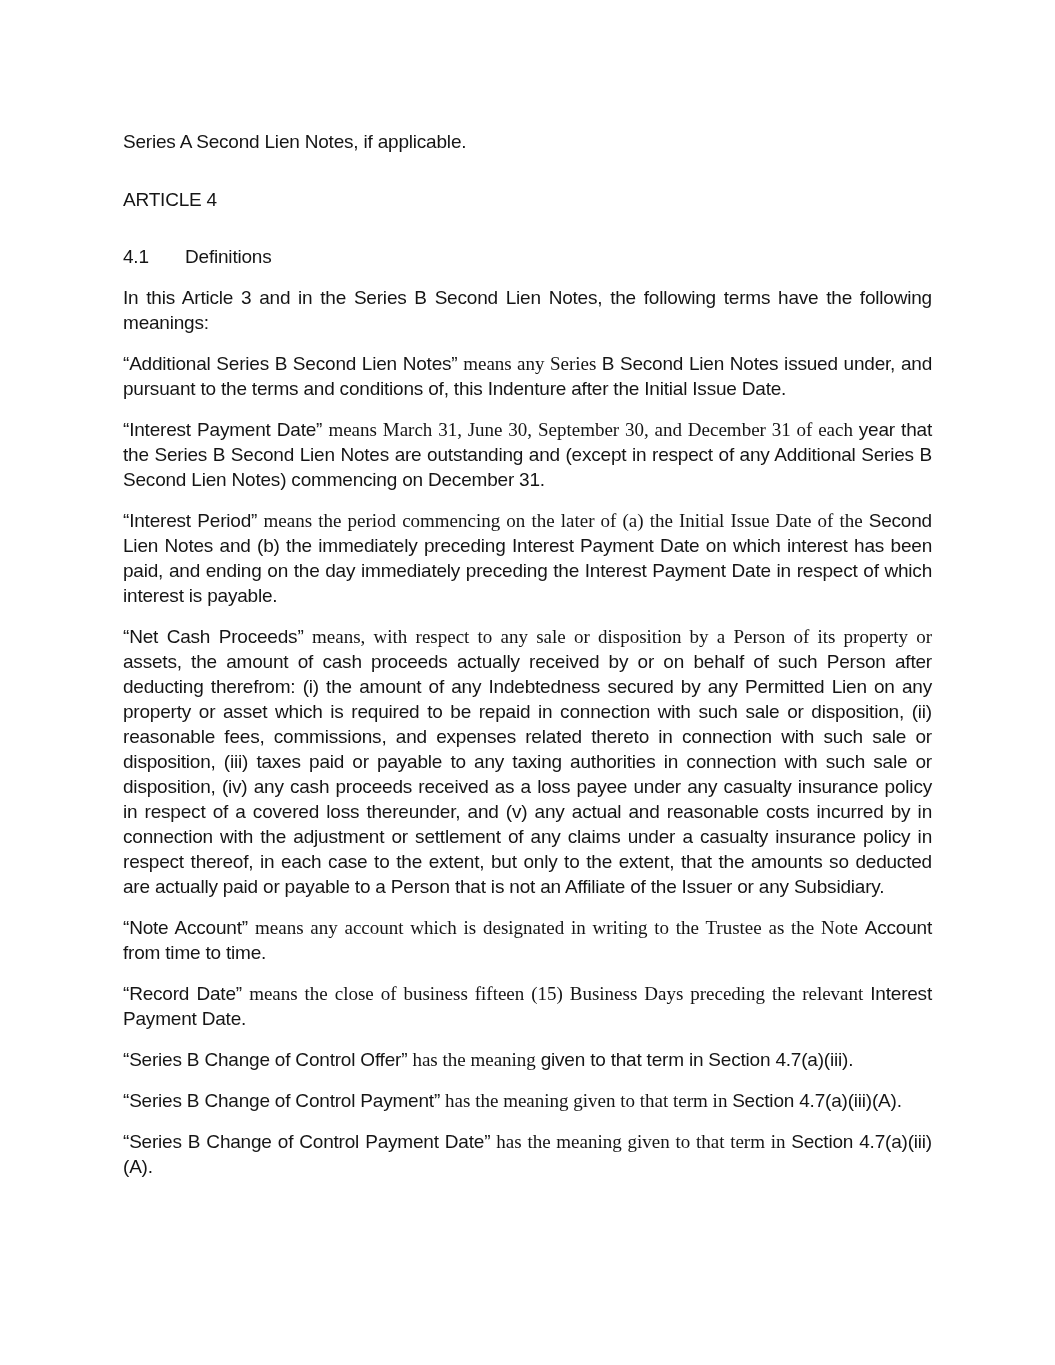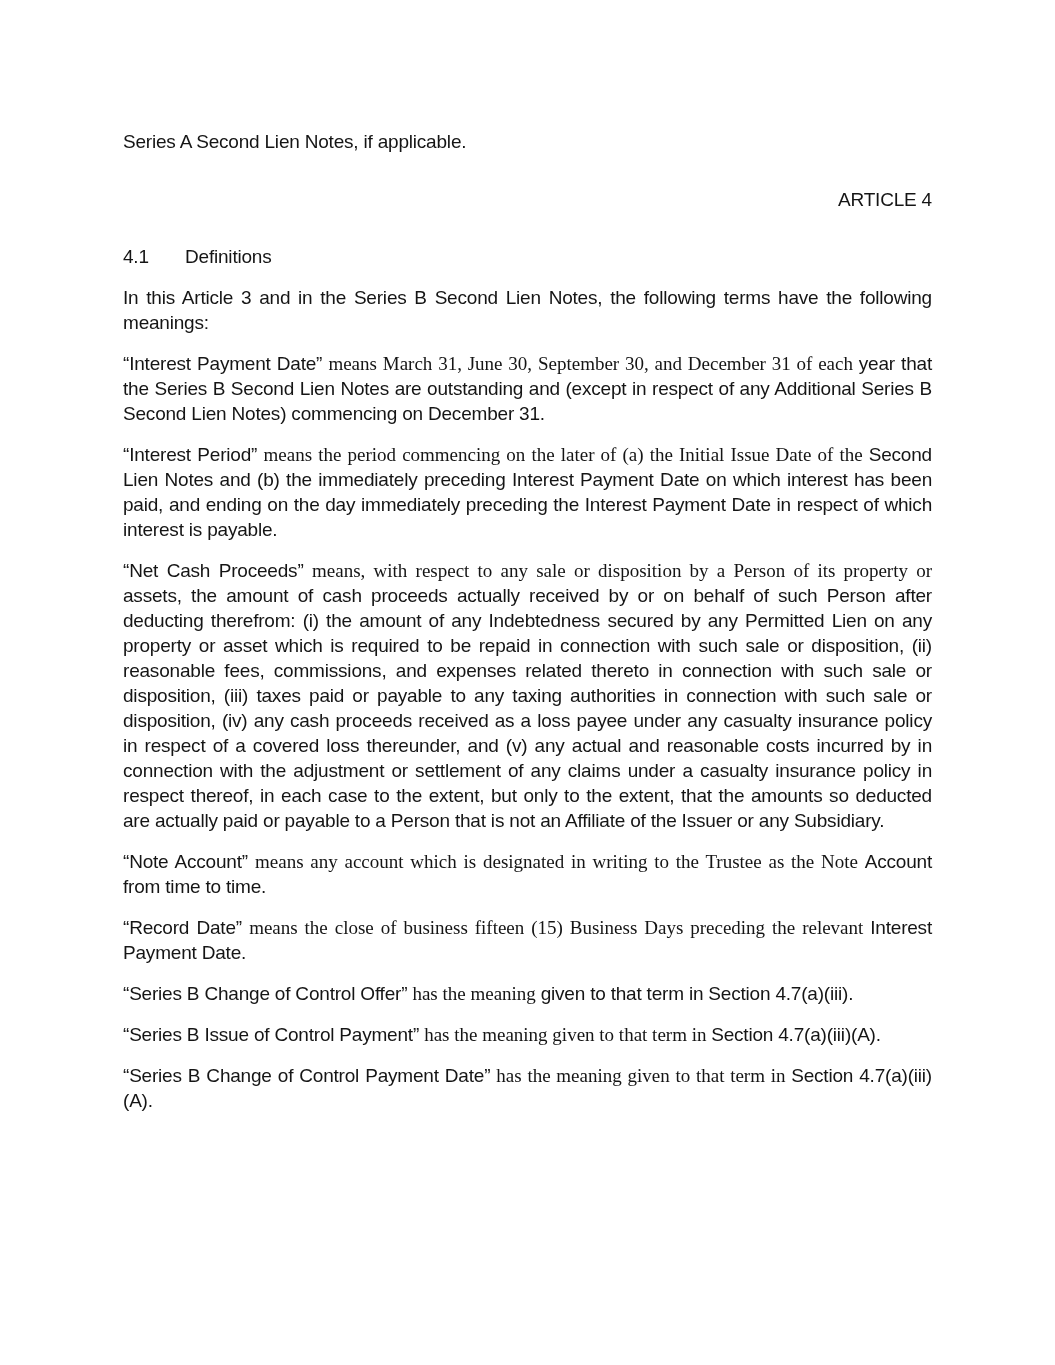--- a/index.html
+++ b/index.html
@@ -28,21 +28,21 @@
     letter-spacing: 0;
   }
   .intro {
     margin: 0 0 33px 0;
     text-align: left;
   }
   .heading-block {
     margin: 0 0 16px 0;
   }
   .center {
-    text-align: right;
+    text-align: left;
   }
   .section-heading {
     margin: 0 0 16px 0;
   }
   .section-num {
     display: inline-block;
     width: 62px;
     margin-top: 16px;
   }
   .para {
@@ -64,24 +64,25 @@
   <div class="heading-block">
     <div class="center sans">ARTICLE 4</div>
   </div>
 
   <div class="section-heading sans">
     <span class="section-num">4.1</span><span>Definitions</span>
   </div>
 
   <div id="definitions-body">
       <p class="para"><span class="sans">In this Article 3 and in the Series B Second Lien Notes, the following terms have the following meanings:</span></p>
+      <p class="para"><span class="sans">“Additional Series B Second Lien Notes” </span><span class="serif">means any Series </span><span class="sans">B Second Lien Notes issued under, and pursuant to the terms and conditions of, this Indenture after the Initial Issue Date.</span></p>
       <p class="para"><span class="sans">“Interest Payment Date” </span><span class="serif">means March 31, June 30, September 30, and December 31 of each </span><span class="sans">year that the Series B Second Lien Notes are outstanding and (except in respect of any Additional Series B Second Lien Notes) commencing on December 31.</span></p>
       <p class="para"><span class="sans">“Interest Period” </span><span class="serif">means the period commencing on the later of (a) the Initial Issue Date of the </span><span class="sans">Second Lien Notes and (b) the immediately preceding Interest Payment Date on which interest has been paid, and ending on the day immediately preceding the Interest Payment Date in respect of which interest is payable.</span></p>
       <p class="para"><span class="sans">“Net Cash Proceeds” </span><span class="serif">means, with respect to any sale or disposition by a Person of its property or </span><span class="sans">assets, the amount of cash proceeds actually received by or on behalf of such Person after deducting therefrom: (i) the amount of any Indebtedness secured by any Permitted Lien on any property or asset which is required to be repaid in connection with such sale or disposition, (ii) reasonable fees, commissions, and expenses related thereto in connection with such sale or disposition, (iii) taxes paid or payable to any taxing authorities in connection with such sale or disposition, (iv) any cash proceeds received as a loss payee under any casualty insurance policy in respect of a covered loss thereunder, and (v) any actual and reasonable costs incurred by in connection with the adjustment or settlement of any claims under a casualty insurance policy in respect thereof, in each case to the extent, but only to the extent, that the amounts so deducted are actually paid or payable to a Person that is not an Affiliate of the Issuer or any Subsidiary.</span></p>
       <p class="para"><span class="sans">“Note Account” </span><span class="serif">means any account which is designated in writing to the Trustee as the Note </span><span class="sans">Account from time to time.</span></p>
       <p class="para"><span class="sans">“Record Date” </span><span class="serif">means the close of business fifteen (15) Business Days preceding the relevant </span><span class="sans">Interest Payment Date.</span></p>
       <p class="para"><span class="sans">“Series B Change of Control Offer” </span><span class="serif">has the meaning </span><span class="sans">given to that term in Section 4.7(a)(iii).</span></p>
-      <p class="para"><span class="sans">“Series B Issue of Control Payment” </span><span class="serif">has the meaning given to that term in </span><span class="sans">Section 4.7(a)(iii)(A).</span></p>
+      <p class="para"><span class="sans">“Series B Change of Control Payment” </span><span class="serif">has the meaning given to that term in </span><span class="sans">Section 4.7(a)(iii)(A).</span></p>
       <p class="para"><span class="sans">“Series B Change of Control Payment Date” </span><span class="serif">has the meaning given to that term in </span><span class="sans">Section 4.7(a)(iii)(A).</span></p>
     </div>
 
 
 </div>
 
 </body></html>

